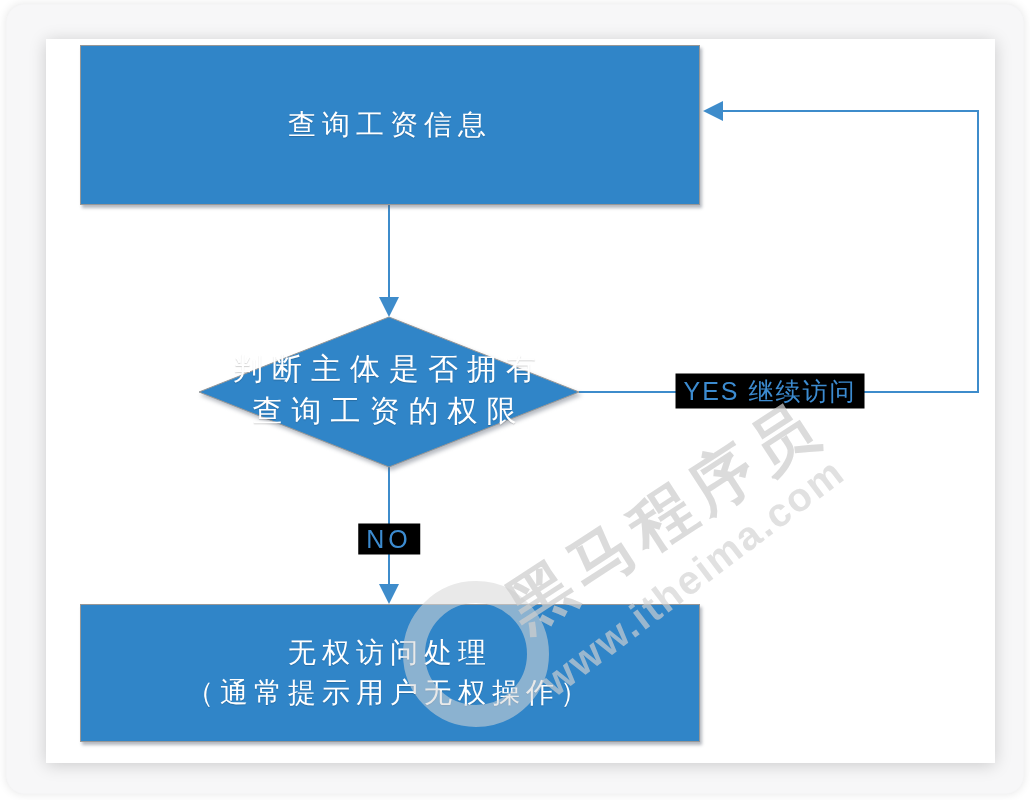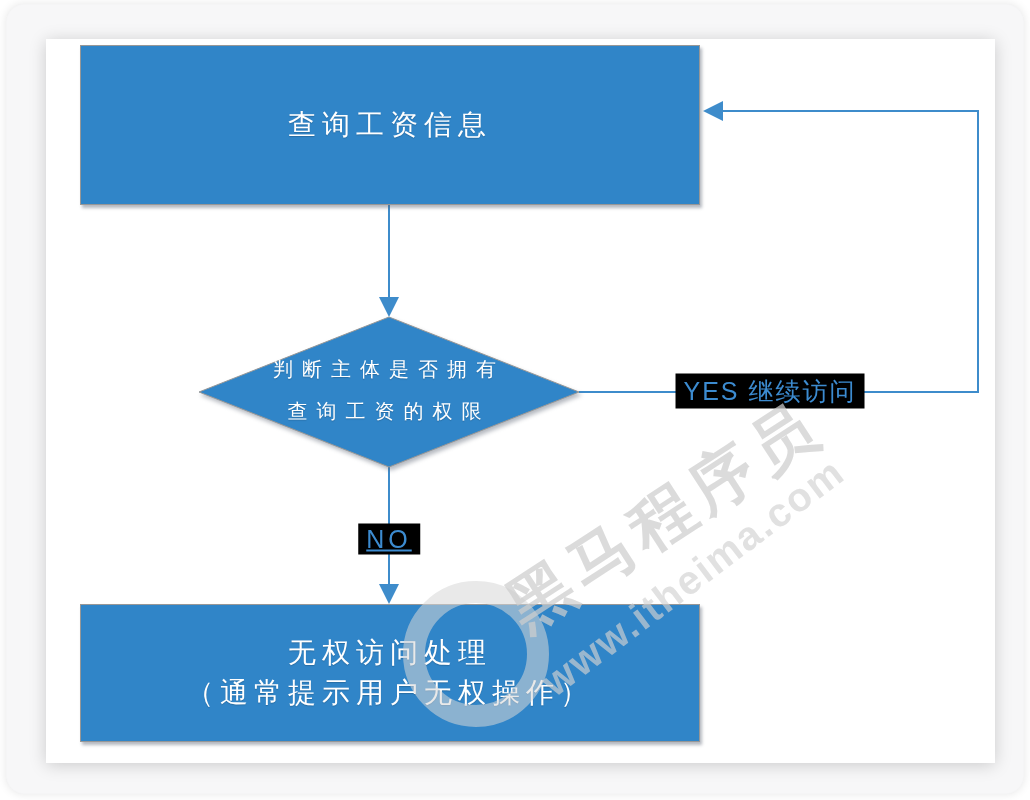--- a/index.html
+++ b/index.html
@@ -30,28 +30,28 @@
     box-shadow: 2px 3px 3px rgba(90,100,115,0.45);
     display: flex; flex-direction: column; align-items: center; justify-content: center; }
   .node-label { color: var(--node-text); font-size: 28px; letter-spacing: 6px;
     line-height: 40px; text-align: center; white-space: nowrap;
     text-shadow: 0 1px 1px rgba(0,0,0,0.18); }
   .node-query  { left: 80px; top: 45px;  width: 620px; height: 160px; }
   .node-deny   { left: 80px; top: 604px; width: 620px; height: 138px; }
 
   
   .decision-label { position: absolute; z-index: 3; left: 209px; top: 348px; width: 360px;
-    color: var(--node-text); font-size: 20px; letter-spacing: 9px; line-height: 42px;
+    color: var(--node-text); font-size: 30px; letter-spacing: 9px; line-height: 42px;
     text-align: center; white-space: nowrap; text-shadow: 0 1px 1px rgba(0,0,0,0.18); }
 
   
   .edge-label { position: absolute; z-index: 4; background: #000000;
     color: var(--edge-label); font-size: 25px; white-space: nowrap; padding: 1px 8px; }
   .yes-label { left: 770px; top: 391px; transform: translate(-50%,-50%); letter-spacing: 2px; }
-  .no-label  { left: 389px; top: 539px; transform: translate(-50%,-50%); letter-spacing: 4px; text-decoration: underline; }
+  .no-label  { left: 389px; top: 539px; transform: translate(-50%,-50%); letter-spacing: 4px; }
 
   
   .watermark { position: absolute; inset: 0; z-index: 6; pointer-events: none; }
   .wm-brand { position: absolute; left: 665px; top: 516px; transform: translate(-50%,-50%) rotate(-33deg);
     font-size: 64px; font-weight: bold; letter-spacing: 8px; white-space: nowrap;
     color: rgba(205,205,205,0.72); }
   .wm-site { position: absolute; left: 693px; top: 577px; transform: translate(-50%,-50%) rotate(-37deg);
     font-size: 40px; font-weight: bold; letter-spacing: 2px; white-space: nowrap;
     color: rgba(210,210,210,0.66); }
   .wm-ring { position: absolute; left: 403px; top: 581px; width: 146px; height: 146px;

